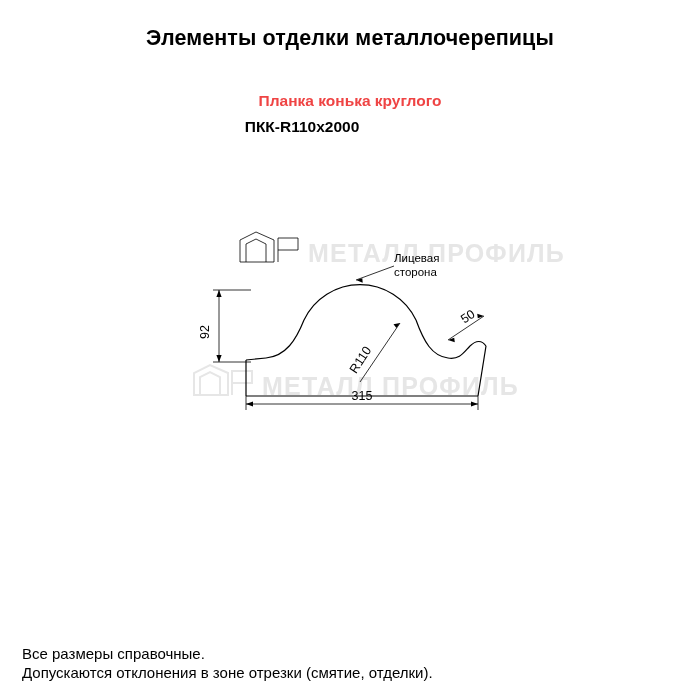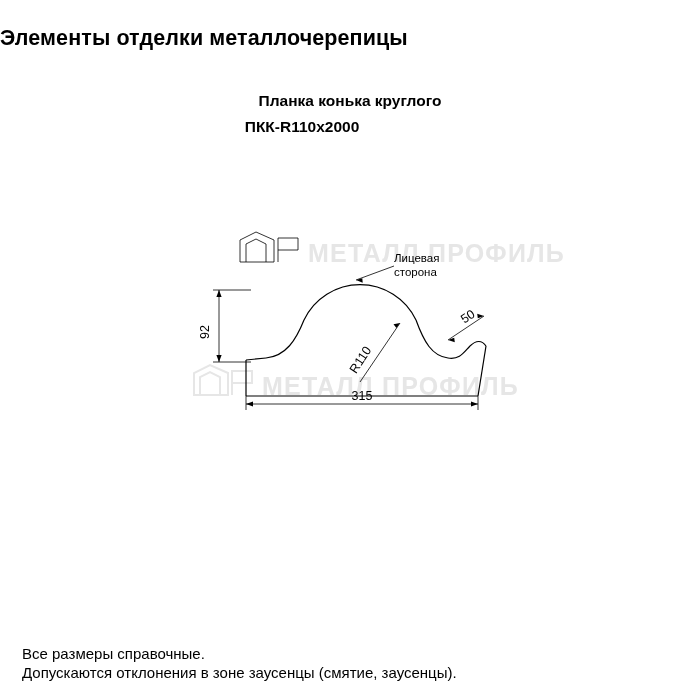--- a/index.html
+++ b/index.html
@@ -19,36 +19,36 @@
   .page {
     position: absolute;
     inset: 0;
   }
 
   .title {
     position: absolute;
     top: 26px;
     left: 0;
     width: 700px;
-    text-align: left;
+    text-align: center;
     font-size: 21.5px;
     font-weight: bold;
     letter-spacing: 0.1px;
     color: #000;
   }
 
   .subtitle {
     position: absolute;
     top: 92px;
     left: 0;
     width: 700px;
     text-align: center;
     font-size: 15.5px;
     font-weight: bold;
-    color: #000000;
+    color: #ef4444;
   }
 
   .code {
     position: absolute;
     top: 118px;
     left: 0;
     width: 604px;
     text-align: center;
     font-size: 15.5px;
     font-weight: bold;
@@ -176,16 +176,16 @@
         <path d="M348,100 l6.3,-1.8 l0.4,4.6 Z" fill="#000"></path>
         <text class="lbl-text" x="386" y="82">Лицевая</text>
         <text class="lbl-text" x="386" y="96">сторона</text>
       </g>
 
     </svg>
   </div>
 
   <div class="footnotes">
     <div class="footnote-line">Все размеры справочные.</div>
-    <div class="footnote-line">Допускаются отклонения в зоне заусенцы (смятие, заусенцы).</div>
+    <div class="footnote-line">Допускаются отклонения в зоне отрезки (смятие, отделки).</div>
   </div>
 
 </div>
 
 </body></html>

